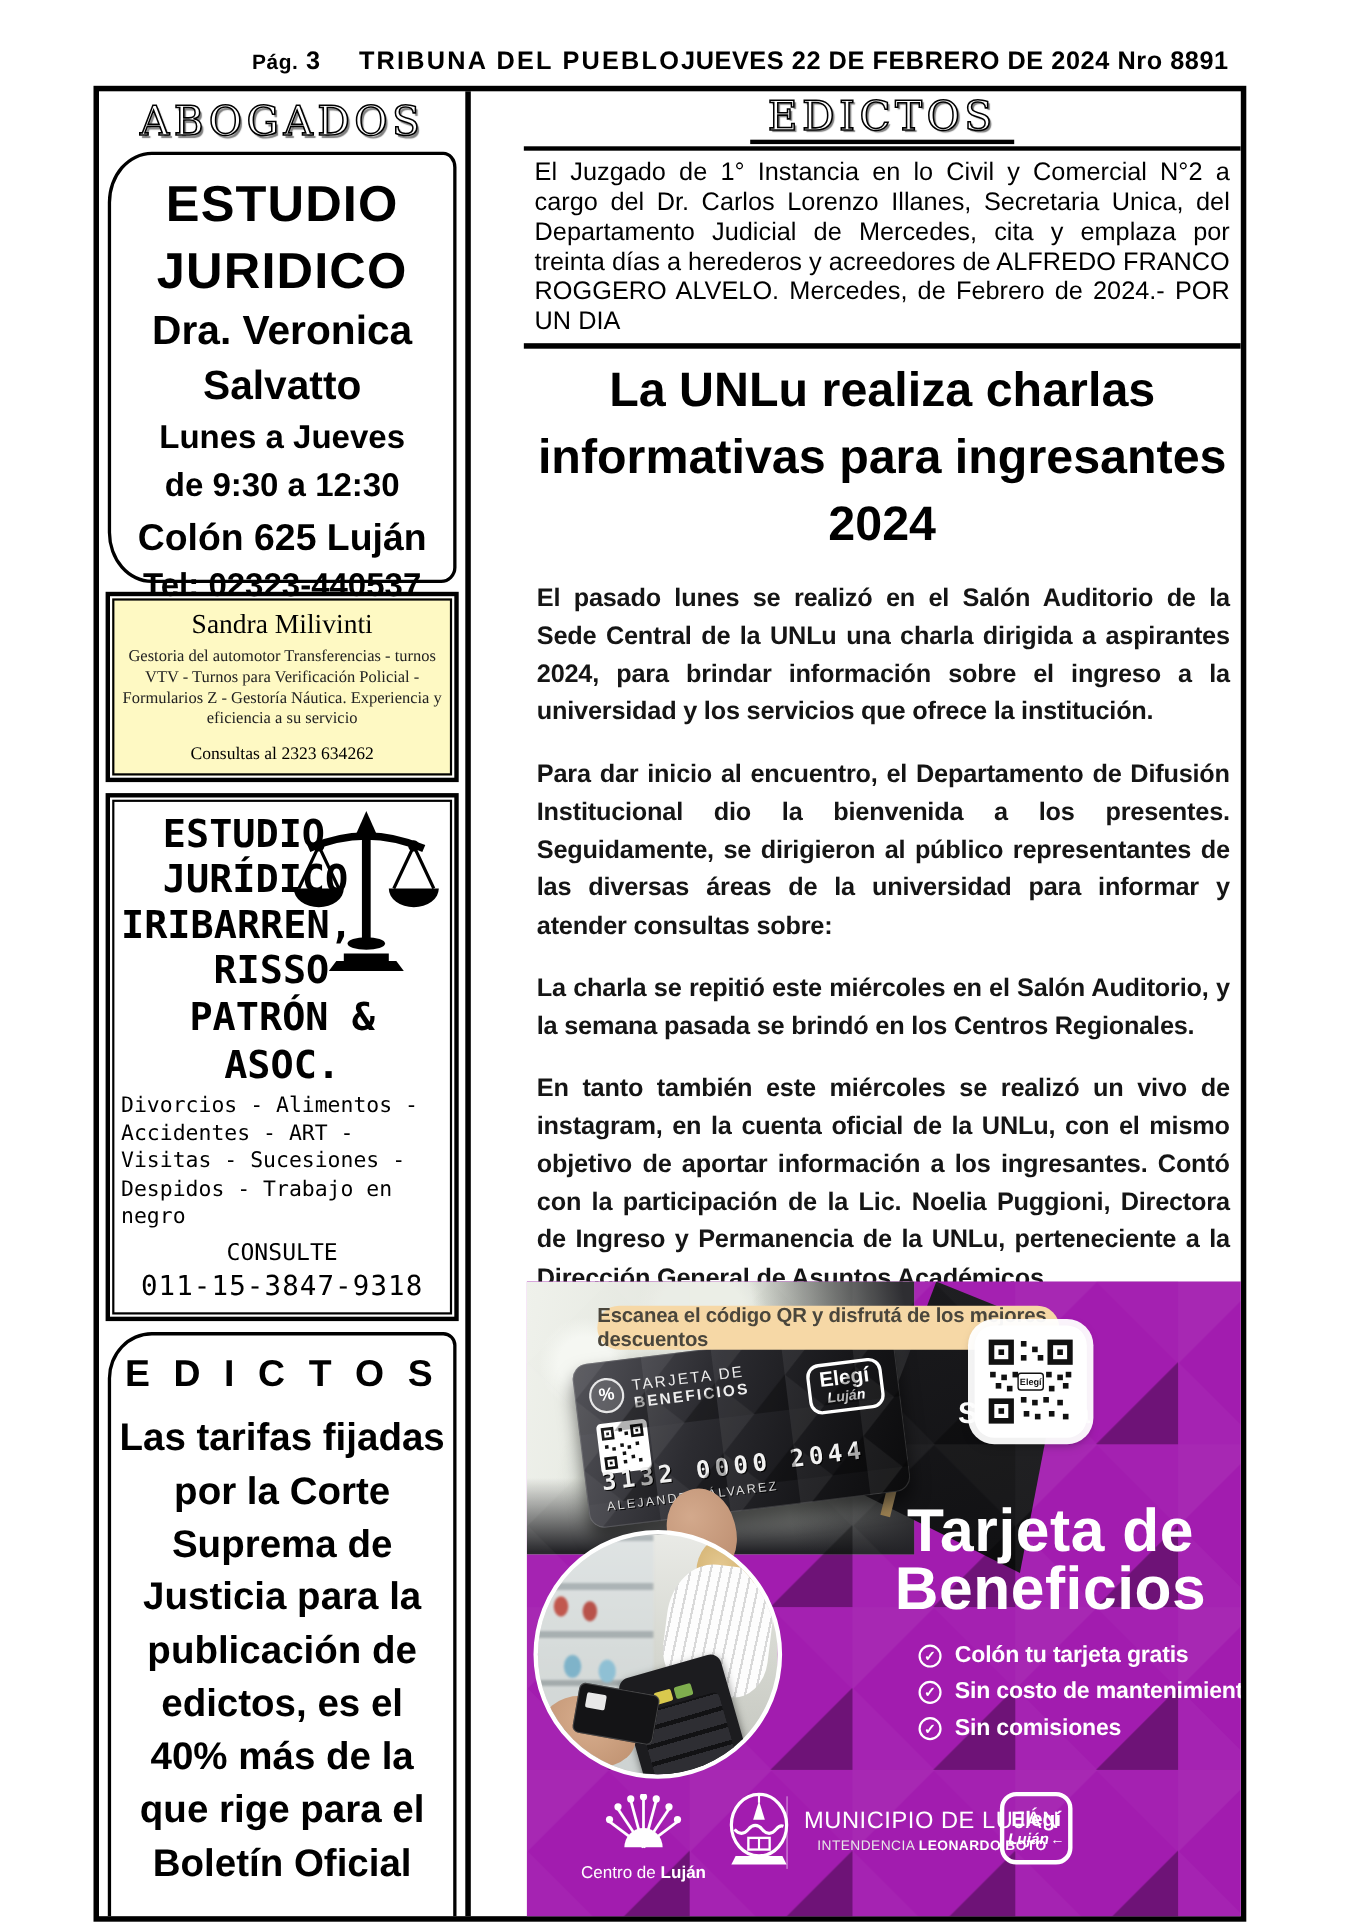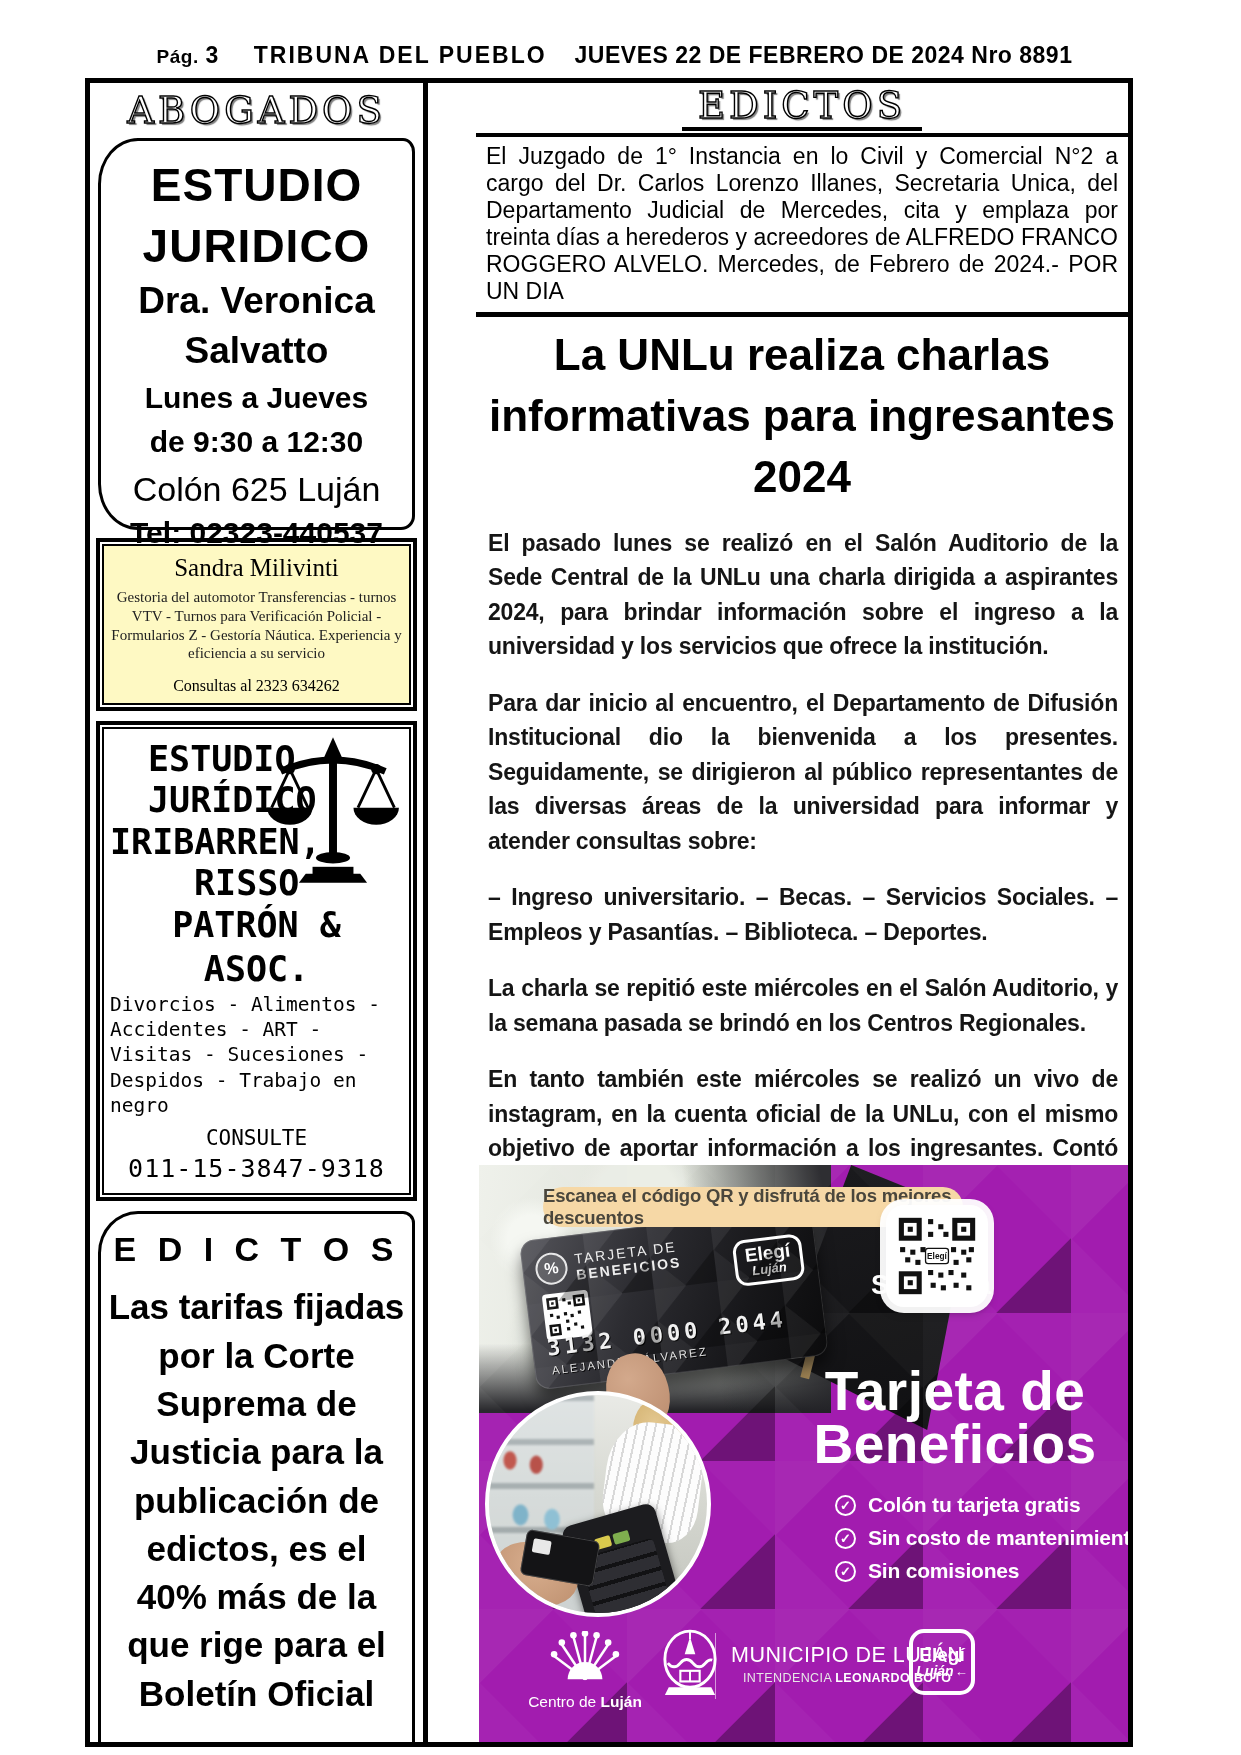--- a/index.html
+++ b/index.html
@@ -4,23 +4,23 @@
 <style>
   * { margin:0; padding:0; box-sizing:border-box; }
   body {
     width:1241px; height:1755px; position:relative;
     background:#ffffff; color:#000;
     font-family:"Liberation Sans", sans-serif;
     overflow:hidden;
   }
   
   .page-header {
-    position:absolute; left:100px; right:112px; top:42px;
-    display:flex; justify-content:center; align-items:baseline;
-    font-weight:bold; font-size:23px; letter-spacing:.5px;gap:28px;
+    position:absolute; left:100px; right:124px; top:42px;
+    display:flex; justify-content:flex-end; align-items:baseline;
+    font-weight:bold; font-size:23px; letter-spacing:.5px;
   }
   .pg-label { font-size:19px; font-weight:bold; }
   .pg-num { font-size:23px; font-weight:bold; margin-right:28px; }
   .masthead { letter-spacing:2px; }
   
   .frame {
     position:absolute; left:85px; top:78px; width:1048px; height:1669px;
     border:5px solid #000; display:flex;gap:48px;
   }
   .left-col { width:338px; border-right:5px solid #000; padding:4px 6px; overflow:hidden; }
@@ -35,21 +35,21 @@
   .edictos-title-wrap { text-align:center; padding:1px 0 2px 0; }
   .edictos-title { display:inline-block; border-bottom:4px solid #000; padding:0 16px 0 16px; }
   
   .box-salvatto {
     border:3px solid #000; border-radius:40px 12px 14px 40px / 46px 14px 14px 46px;
     padding:14px 4px 10px 4px; text-align:center; margin:2px 2px 8px 2px; height:392px;
   }
   .sv-big { font-size:46px; font-weight:bold; letter-spacing:1px; line-height:1.32; }
   .sv-name { font-size:37px; font-weight:bold; line-height:1.35; }
   .sv-hours { font-size:30px; font-weight:bold; line-height:1.45; }
-  .sv-addr { font-size:34px; font-weight:normal; line-height:1.35; margin-top:4px; }
+  .sv-addr { font-size:34px; font-weight:bold; line-height:1.35; margin-top:4px; }
   .sv-tel { font-size:30px; font-weight:bold; line-height:1.35; }
   .double-box { border:4px solid #000; padding:2px; margin:0 0 10px 0; }
   .double-inner { border:2px solid #000; padding:8px 4px; text-align:center; }
   .gestoria .double-inner { background:#fef9c3; font-family:Liberation Serif, serif; }
   .gest-name { font-size:25px; margin-bottom:6px; }
   .gest-services { font-size:15px; line-height:1.25; color:#222; }
   .gest-contact { font-size:16px; margin-top:14px; }
   .iribarren .double-inner { position:relative; text-align:left; padding:10px 6px 10px 6px; background:#fff; }
   .irib-head { font-family:"DejaVu Sans Mono", monospace; font-weight:bold; }
   .irib-l1, .irib-l2 { font-size:35px; line-height:1.18; padding-left:38px; }
@@ -323,21 +323,20 @@
       <span class="edictos-title engraved">EDICTOS</span>
     </div>
 
     <div class="legal-box">El Juzgado de 1° Instancia en lo Civil y Comercial N°2 a cargo del Dr. Carlos Lorenzo Illanes, Secretaria Unica, del Departamento Judicial de Mercedes, cita y emplaza por treinta días a herederos y acreedores de ALFREDO FRANCO ROGGERO ALVELO. Mercedes, de Febrero de 2024.- POR UN DIA</div>
 
     <div class="article-title">La UNLu realiza charlas informativas para ingresantes 2024</div>
 
     <div class="article-body">
       <p>El pasado lunes se realizó en el Salón Auditorio de la Sede Central de la UNLu una charla dirigida a aspirantes 2024, para brindar información sobre el ingreso a la universidad y los servicios que ofrece la institución.</p>
       <p>Para dar inicio al encuentro, el Departamento de Difusión Institucional dio la bienvenida a los presentes. Seguidamente, se dirigieron al público representantes de las diversas áreas de la universidad para informar y atender consultas sobre:</p>
-      <p>– Ingreso universitario. – Becas. – Servicios Sociales. – Empleos y Pasantías. – Biblioteca. – Deportes.</p>
       <p>La charla se repitió este miércoles en el Salón Auditorio, y la semana pasada se brindó en los Centros Regionales.</p>
       <p>En tanto también este miércoles se realizó un vivo de instagram, en la cuenta oficial de la UNLu, con el mismo objetivo de aportar información a los ingresantes. Contó con la participación de la Lic. Noelia Puggioni, Directora de Ingreso y Permanencia de la UNLu, perteneciente a la Dirección General de Asuntos Académicos.</p>
     </div>
 
     <div class="ad">
       <div class="ad-photo"></div>
       <div class="ad-photo-fade"></div>
       <div class="sleeve"></div>
       <div class="gold-strip"></div>
 

